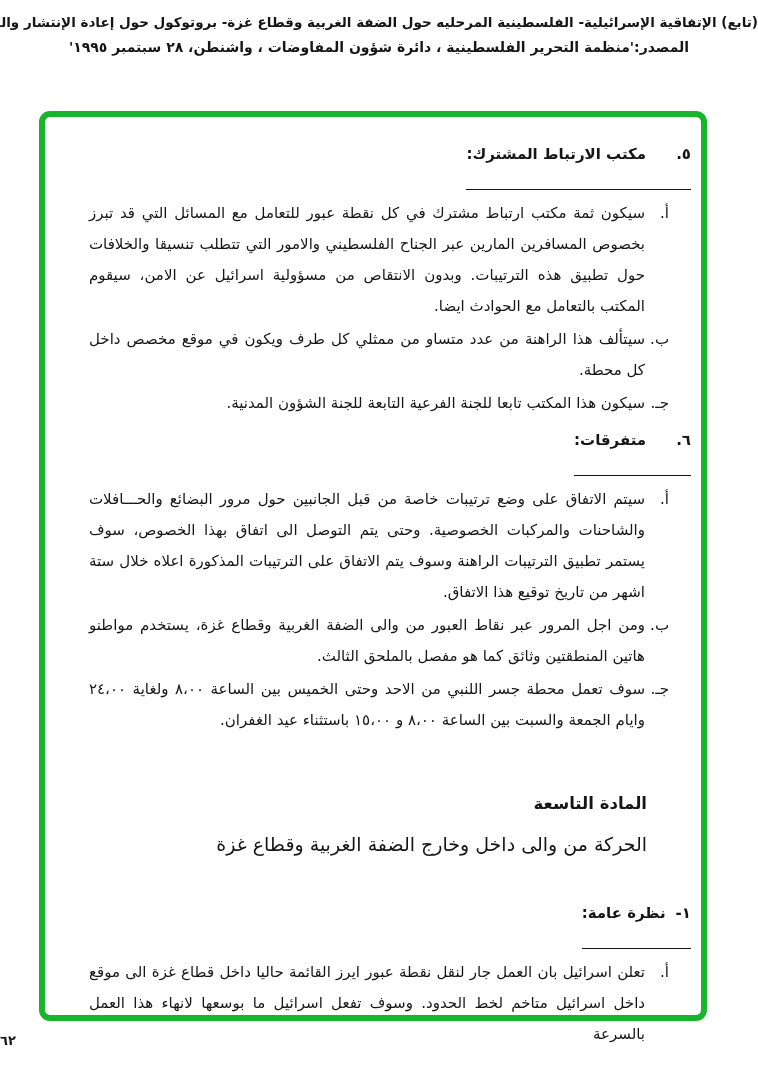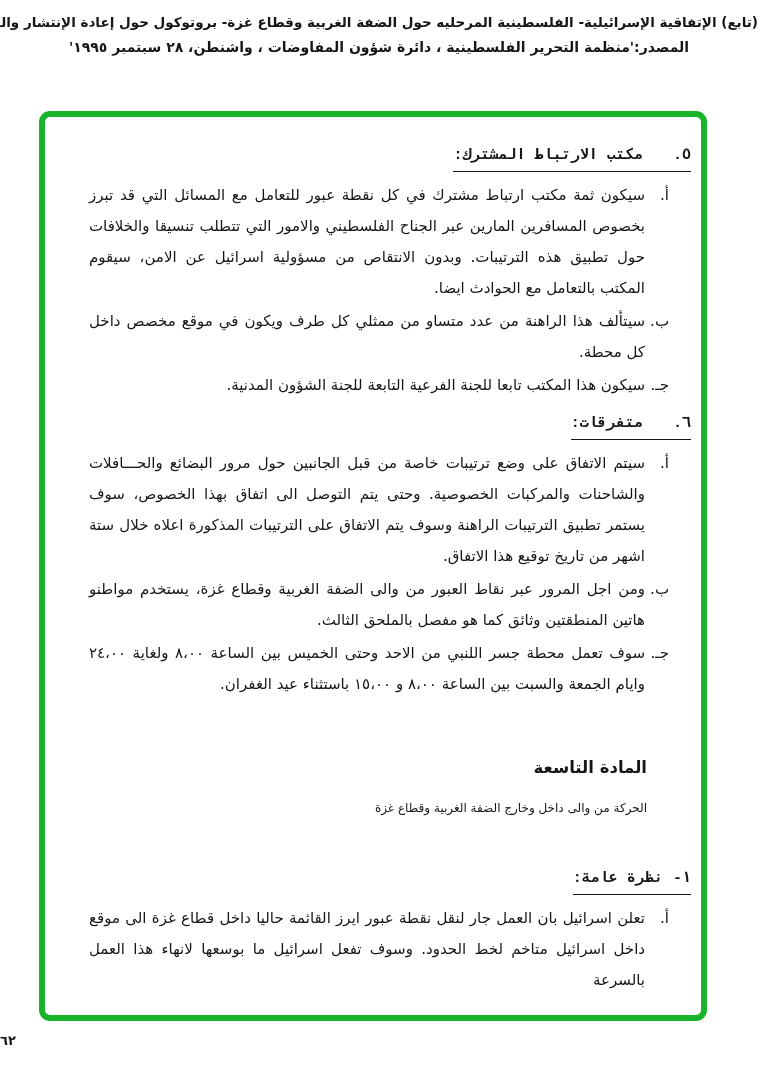--- a/index.html
+++ b/index.html
@@ -47,24 +47,23 @@
     line-height:31px;
   }
 
   
   .sec-heading{
     margin:6px 0 8px 0;
   }
   .heading-underline{
     display:inline-block;
     border-bottom:1.5px solid #161616;
-    padding-bottom:0;
+    padding-bottom:19px;
     font-weight:bold;
     font-size:15px;
-    font-family:Liberation Mono, monospace;
   }
   .sec-num{margin-left:30px;}
   .sec-num.short-gap{margin-left:10px;}
 
   
   .item{
     position:relative;
     padding-right:46px;
     margin-bottom:2px;
   }
@@ -81,21 +80,21 @@
   
   .article-block{
     margin:52px 44px 0 0;
   }
   .article-title{
     font-weight:bold;
     font-size:16.5px;
     margin-bottom:10px;
   }
   .article-subtitle{
-    font-size:12px;
+    font-size:19px;
     font-weight:normal;
   }
 
   .overview-heading{margin-top:38px;}
 
   
   .page-number{
     position:absolute;
     left:0; right:0;
     top:1033px;

